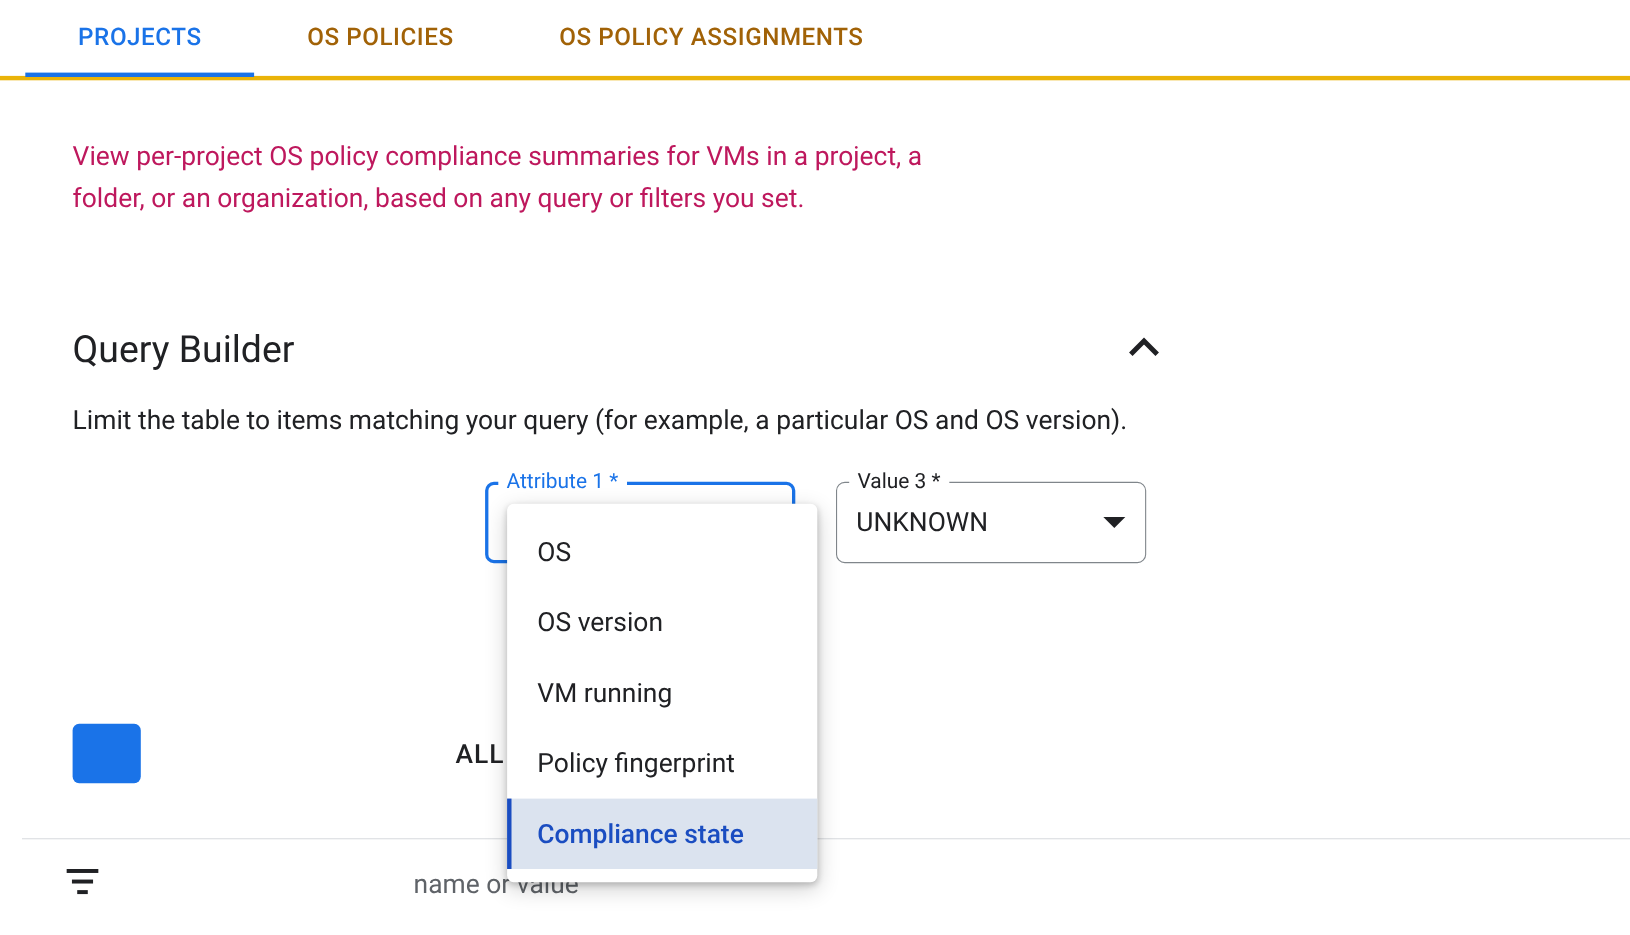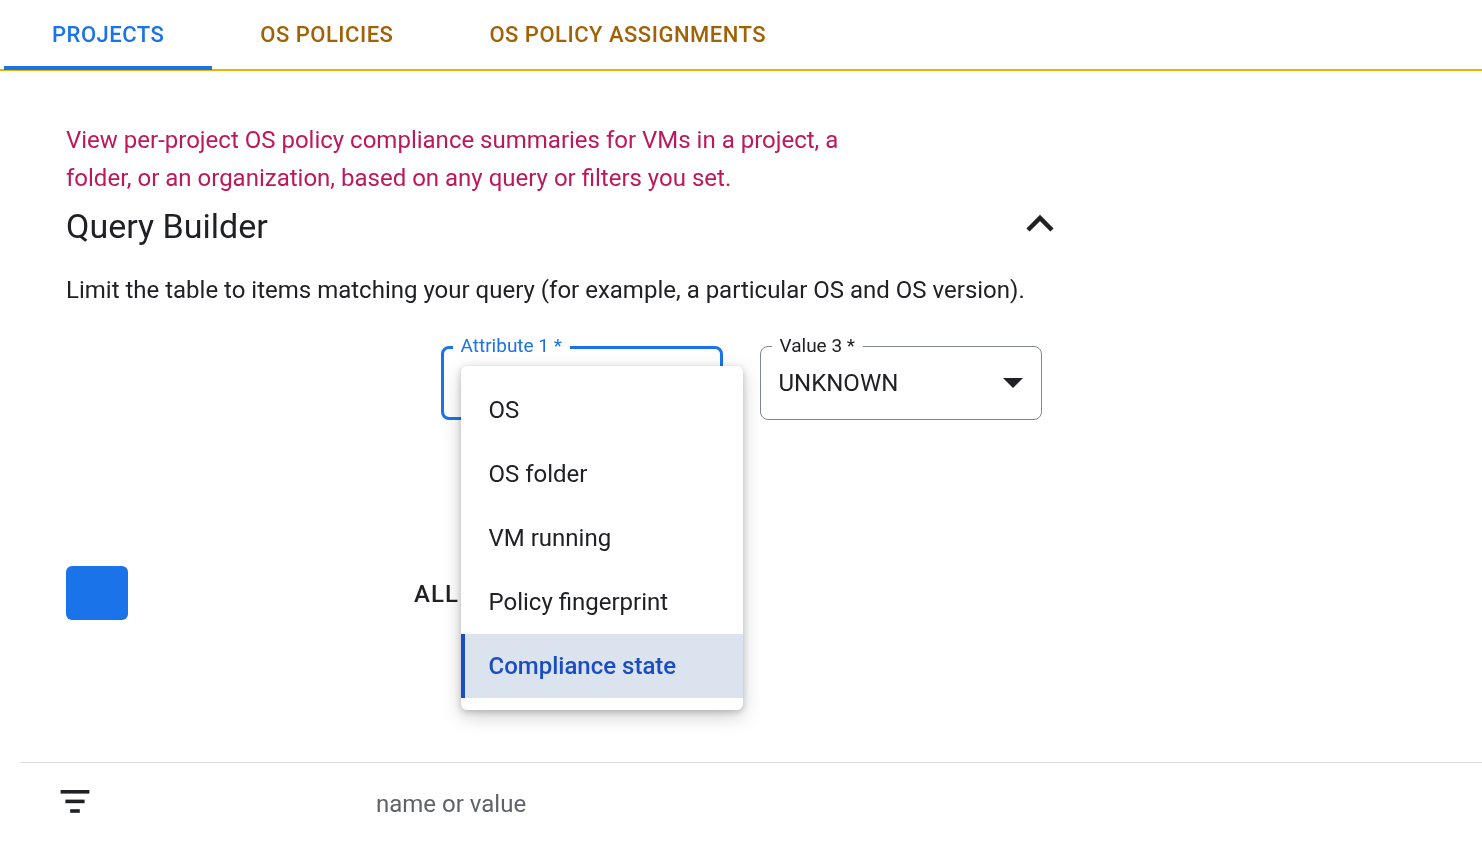--- a/index.html
+++ b/index.html
@@ -10,22 +10,22 @@
     body {
       font-family: 'Google Sans', Roboto, Arial, sans-serif;
       background: #fff;
       color: #202124;
       width: 1482px;
       height: 850px;
       overflow: hidden;
     }
     .tabs {
       display: flex;
-      border-bottom: 2px solid #eab308;
-      padding-left: 4px;
+      border-bottom: 4px solid #eab308;
+      padding-left: 23px;
     }
     .tab {
       padding: 22px 48px;
       font-size: 22px;
       font-weight: 500;
       letter-spacing: 0.5px;
       color: #a16207;
       cursor: pointer;
       position: relative;
     }
@@ -47,20 +47,21 @@
     .description {
       font-size: 24px;
       line-height: 1.6;
       color: #be185d;
       max-width: 840px;
     }
     .query-builder-header {
       display: flex;
       justify-content: space-between;
       align-items: center;
+      margin-top: 90px;
       max-width: 1000px;
     }
     .query-builder-title {
       font-size: 34px;
       font-weight: 400;
       color: #202124;
     }
     .chevron-up {
       cursor: pointer;
       padding: 8px;
@@ -219,21 +220,21 @@
   <p class="query-builder-desc">Limit the table to items matching your query (for example, a particular OS and OS version).</p>
 
   <div class="query-row">
     <div class="field-wrapper">
       <span class="field-label active">Attribute 1 *</span>
       <div class="select-field active">
         <span class="field-value"></span>
       </div>
       <div class="dropdown-menu">
         <div class="dropdown-item">OS</div>
-        <div class="dropdown-item">OS folder</div>
+        <div class="dropdown-item">OS version</div>
         <div class="dropdown-item">VM running</div>
         <div class="dropdown-item">Policy fingerprint</div>
         <div class="dropdown-item selected">Compliance state</div>
       </div>
     </div>
 
 
     <div class="field-wrapper">
       <span class="field-label">Value 3 *</span>
       <div class="select-field">

